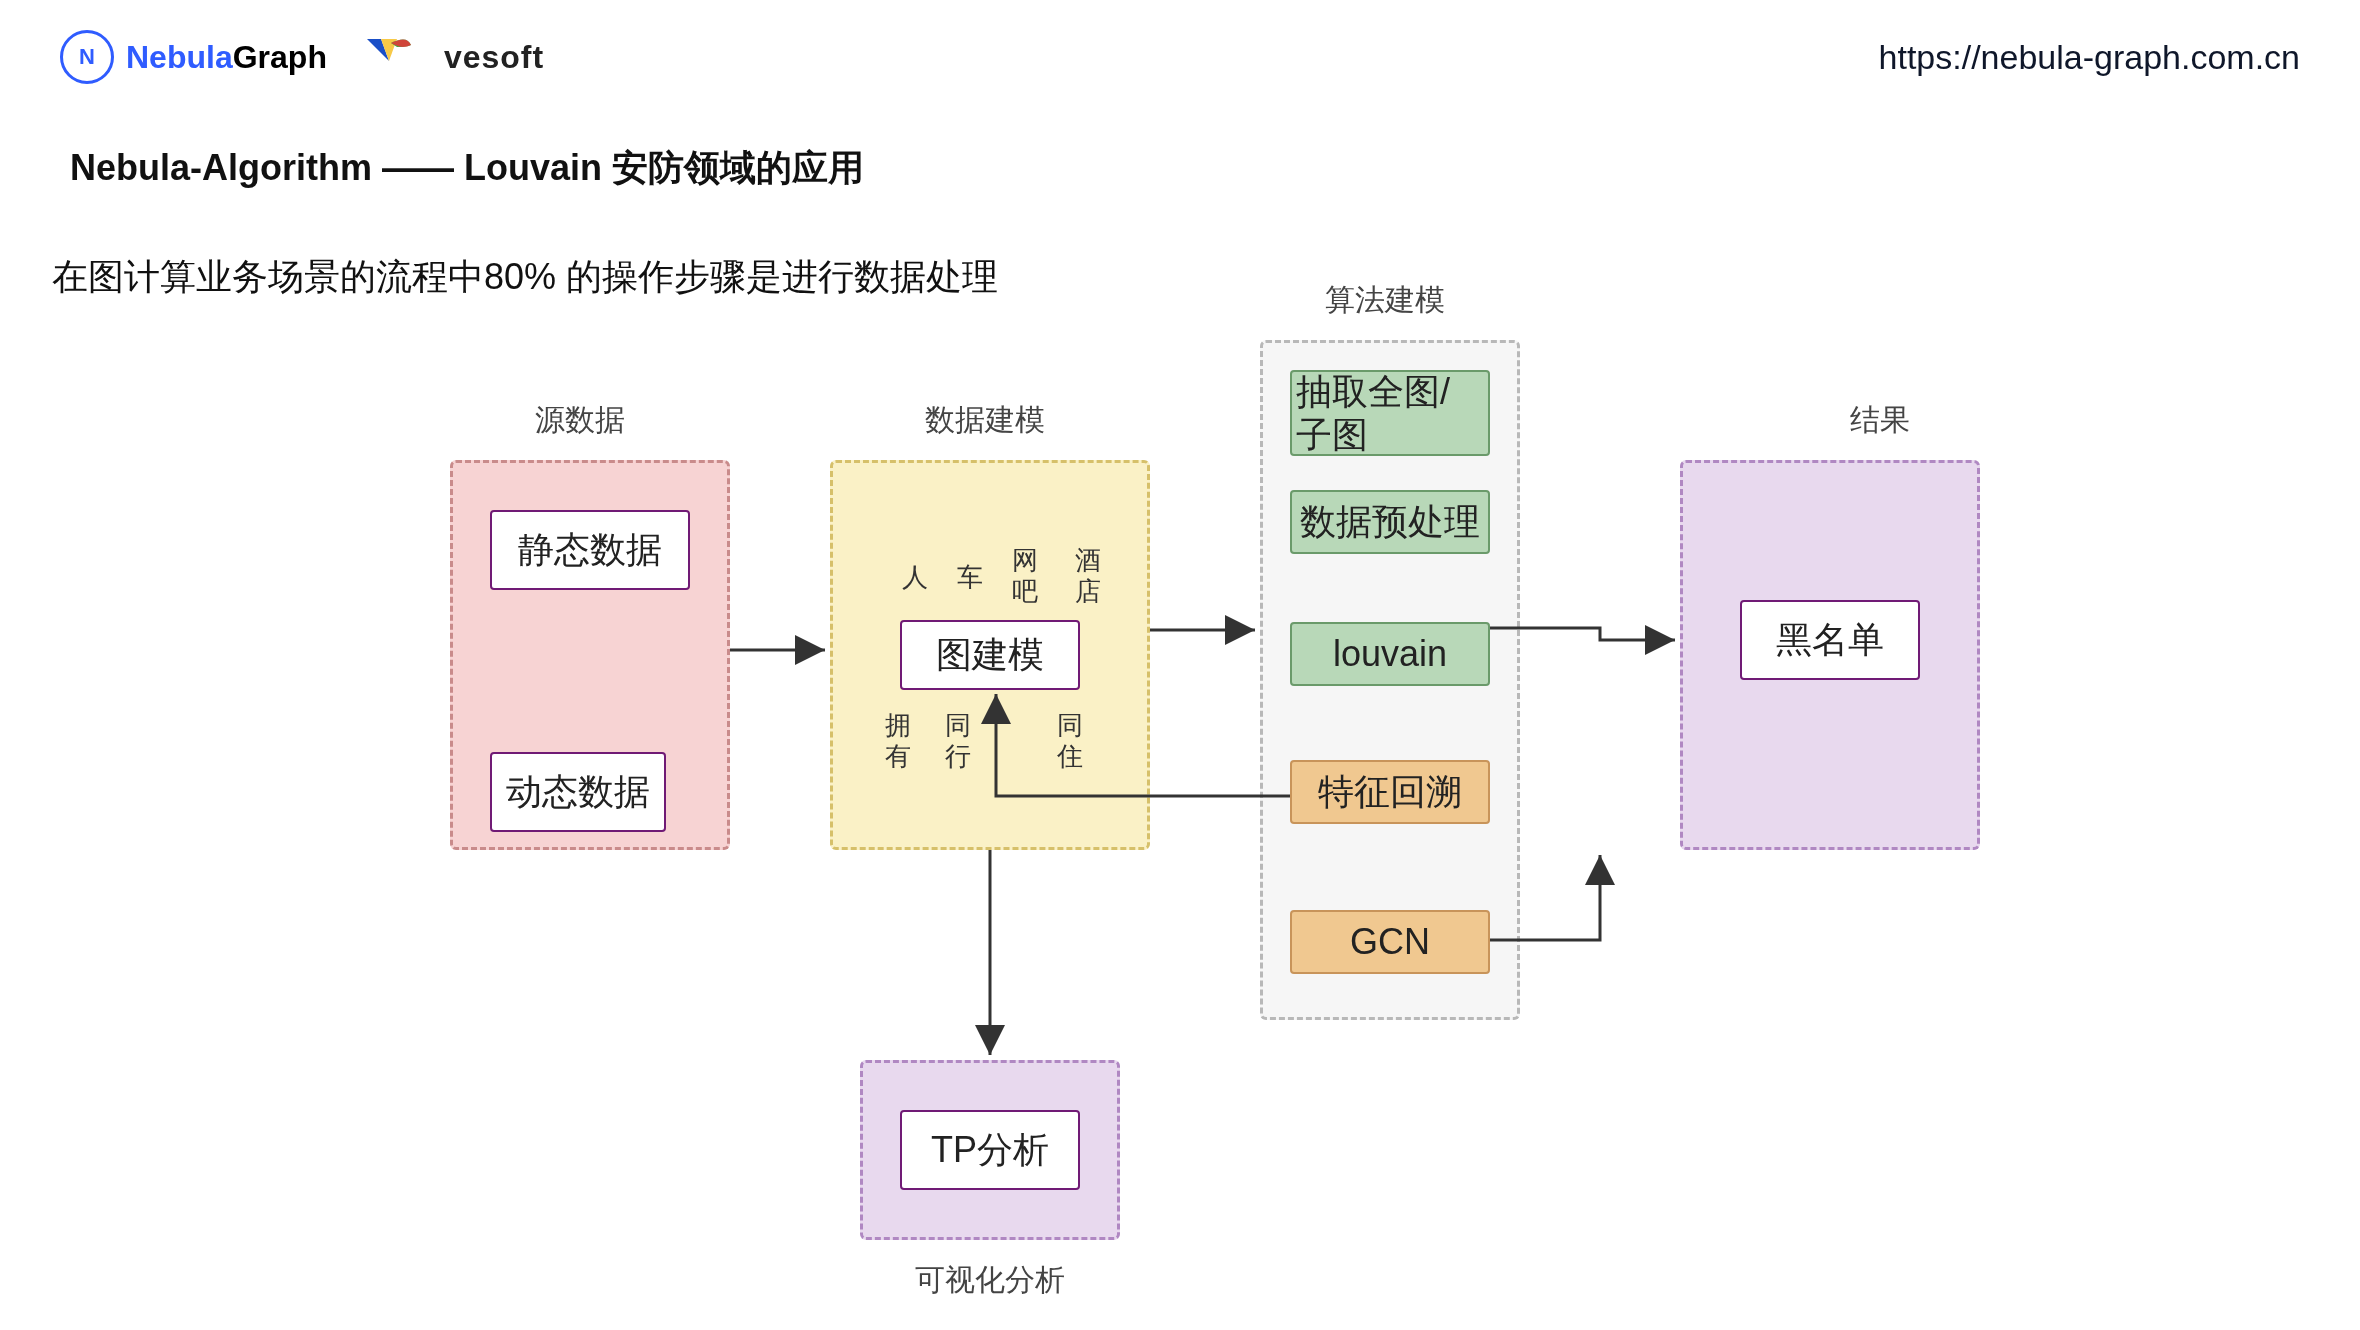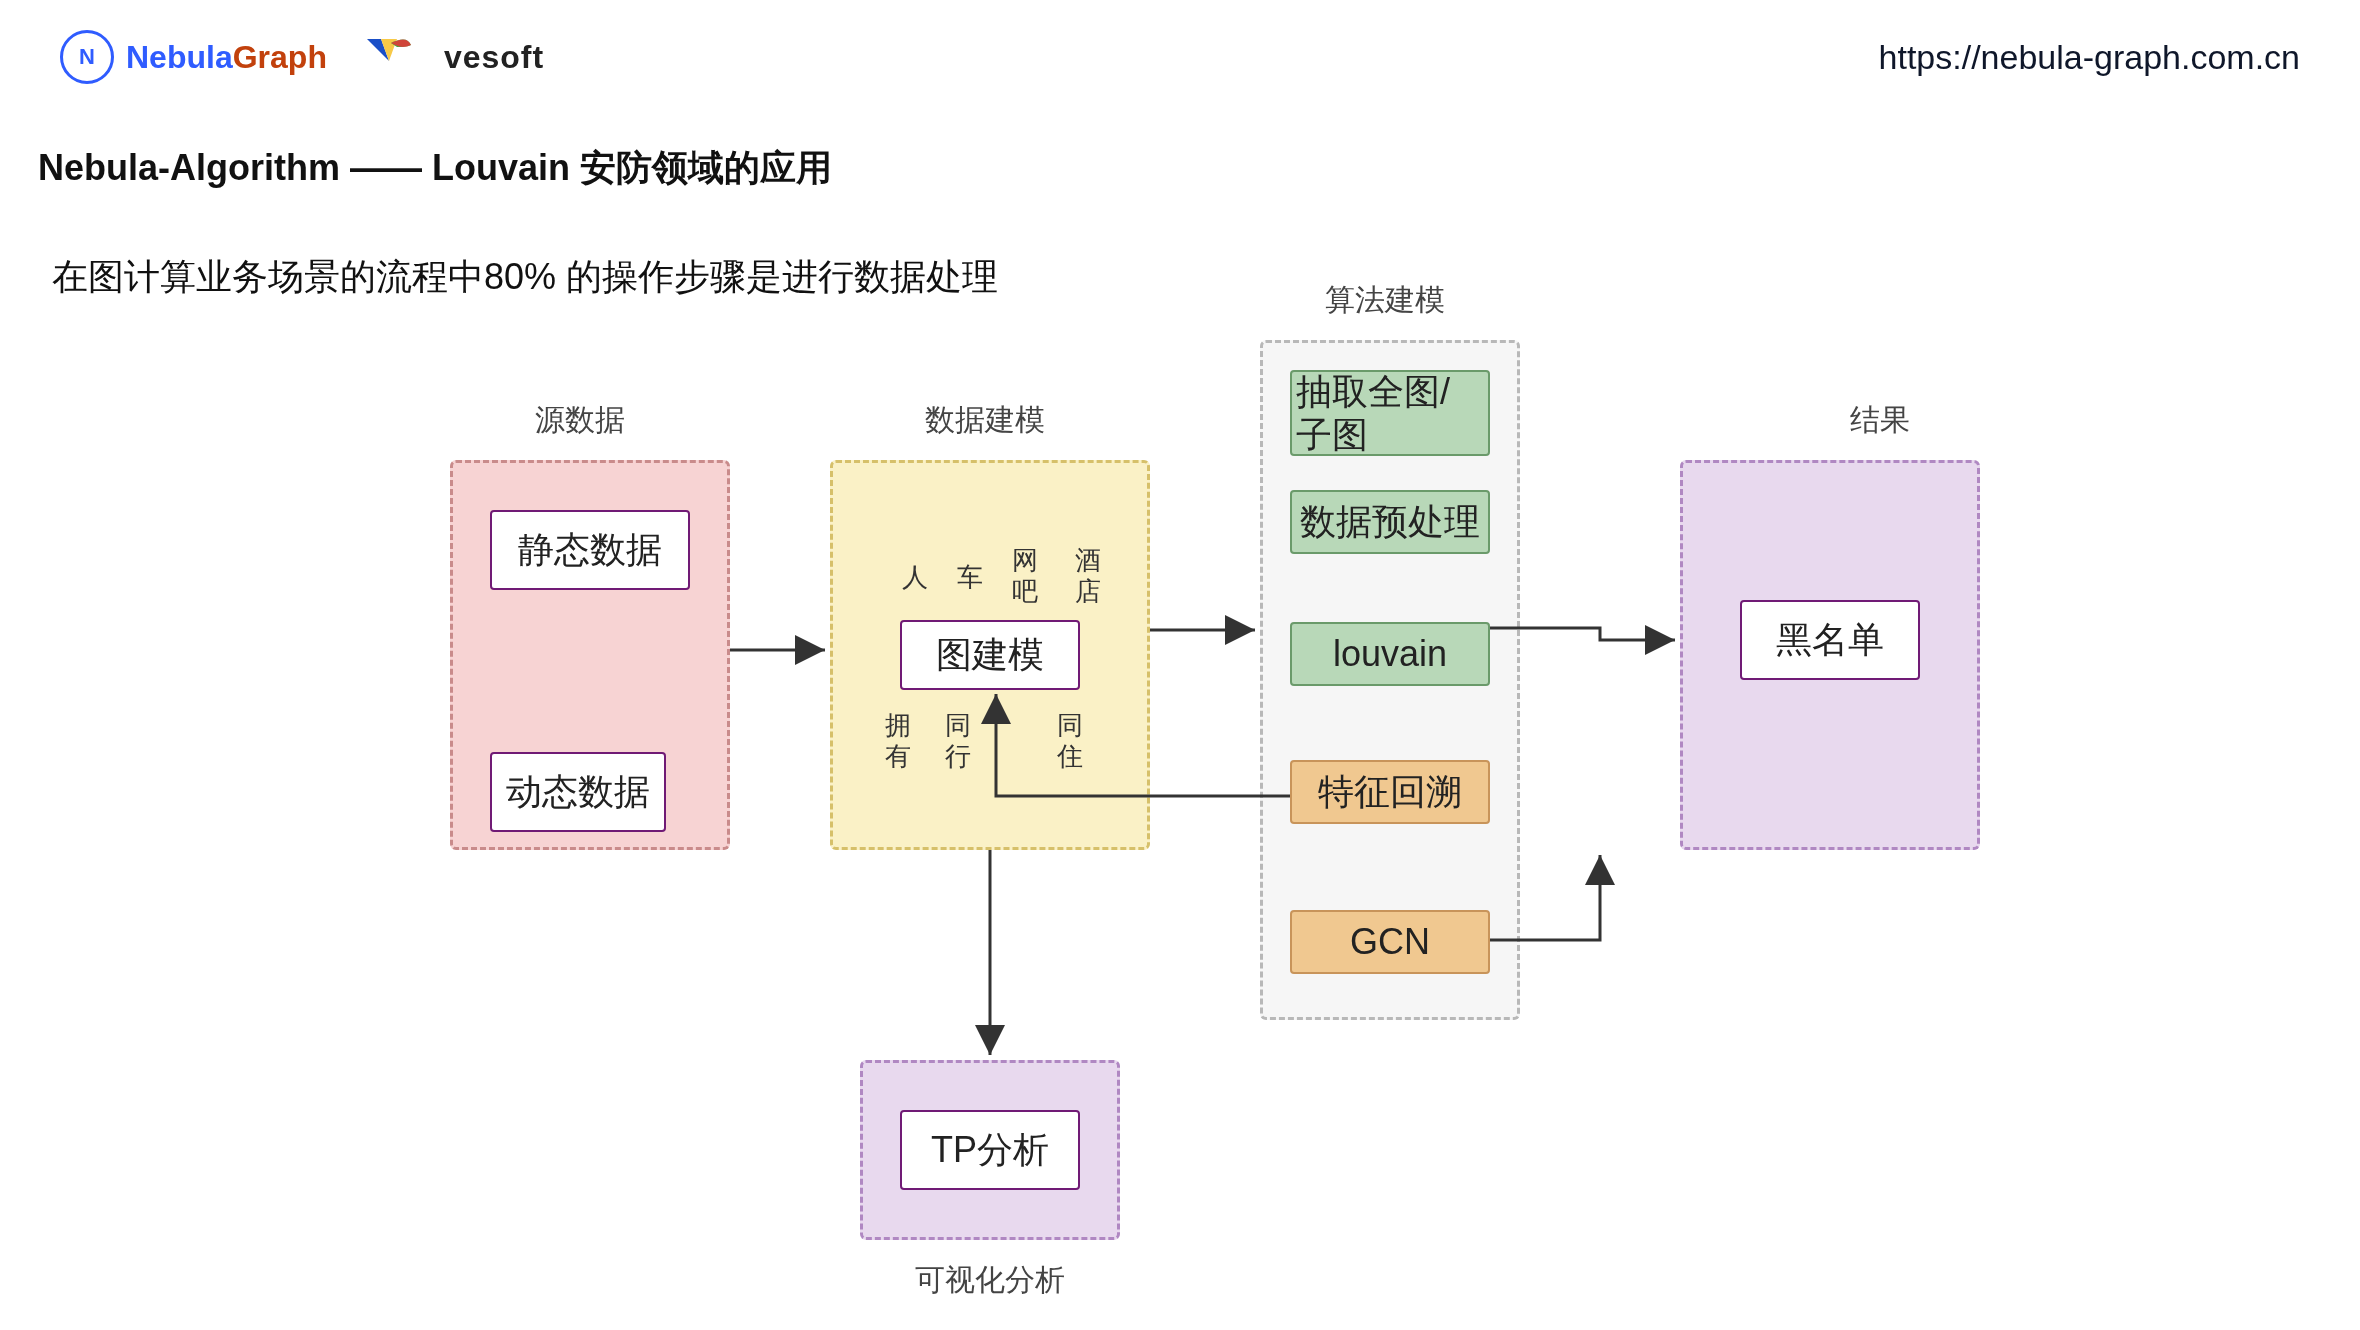--- a/index.html
+++ b/index.html
@@ -26,27 +26,27 @@
     position: relative;
     display: flex; align-items: center; justify-content: center;
   }
   .nebula-icon::after {
     content: "N";
     font-size: 22px; font-weight: 700;
     color: #2f5cff;
   }
   .nebula-text { font-size: 32px; font-weight: 700; }
   .nebula-text .blue { color: #2f5cff; }
-  .nebula-text .dark { color: #c2410c; }
+  .nebula-text .dark { color: #000000; }
   .vesoft-logo { display: flex; align-items: center; gap: 8px; }
   .vesoft-icon { width: 44px; height: 36px; position: relative; }
   .vesoft-text { font-size: 32px; font-weight: 700; color: #222; letter-spacing: 1px; margin-left: 25px; }
   .url { font-size: 34px; color: #0f172a; font-weight: 400; }
   .title {
-    padding: 40px 0 0 38px;
+    padding: 40px 0 0 70px;
     font-size: 36px; font-weight: 700; color: #111;
   }
   .subtitle {
     padding: 60px 0 0 40px;
     font-size: 36px; font-weight: 400; color: #111; margin-left: 12px;
   }
 
   .canvas { position: absolute; left: 0; top: 0; width: 100%; height: 100%; }
 
   .group-label {

